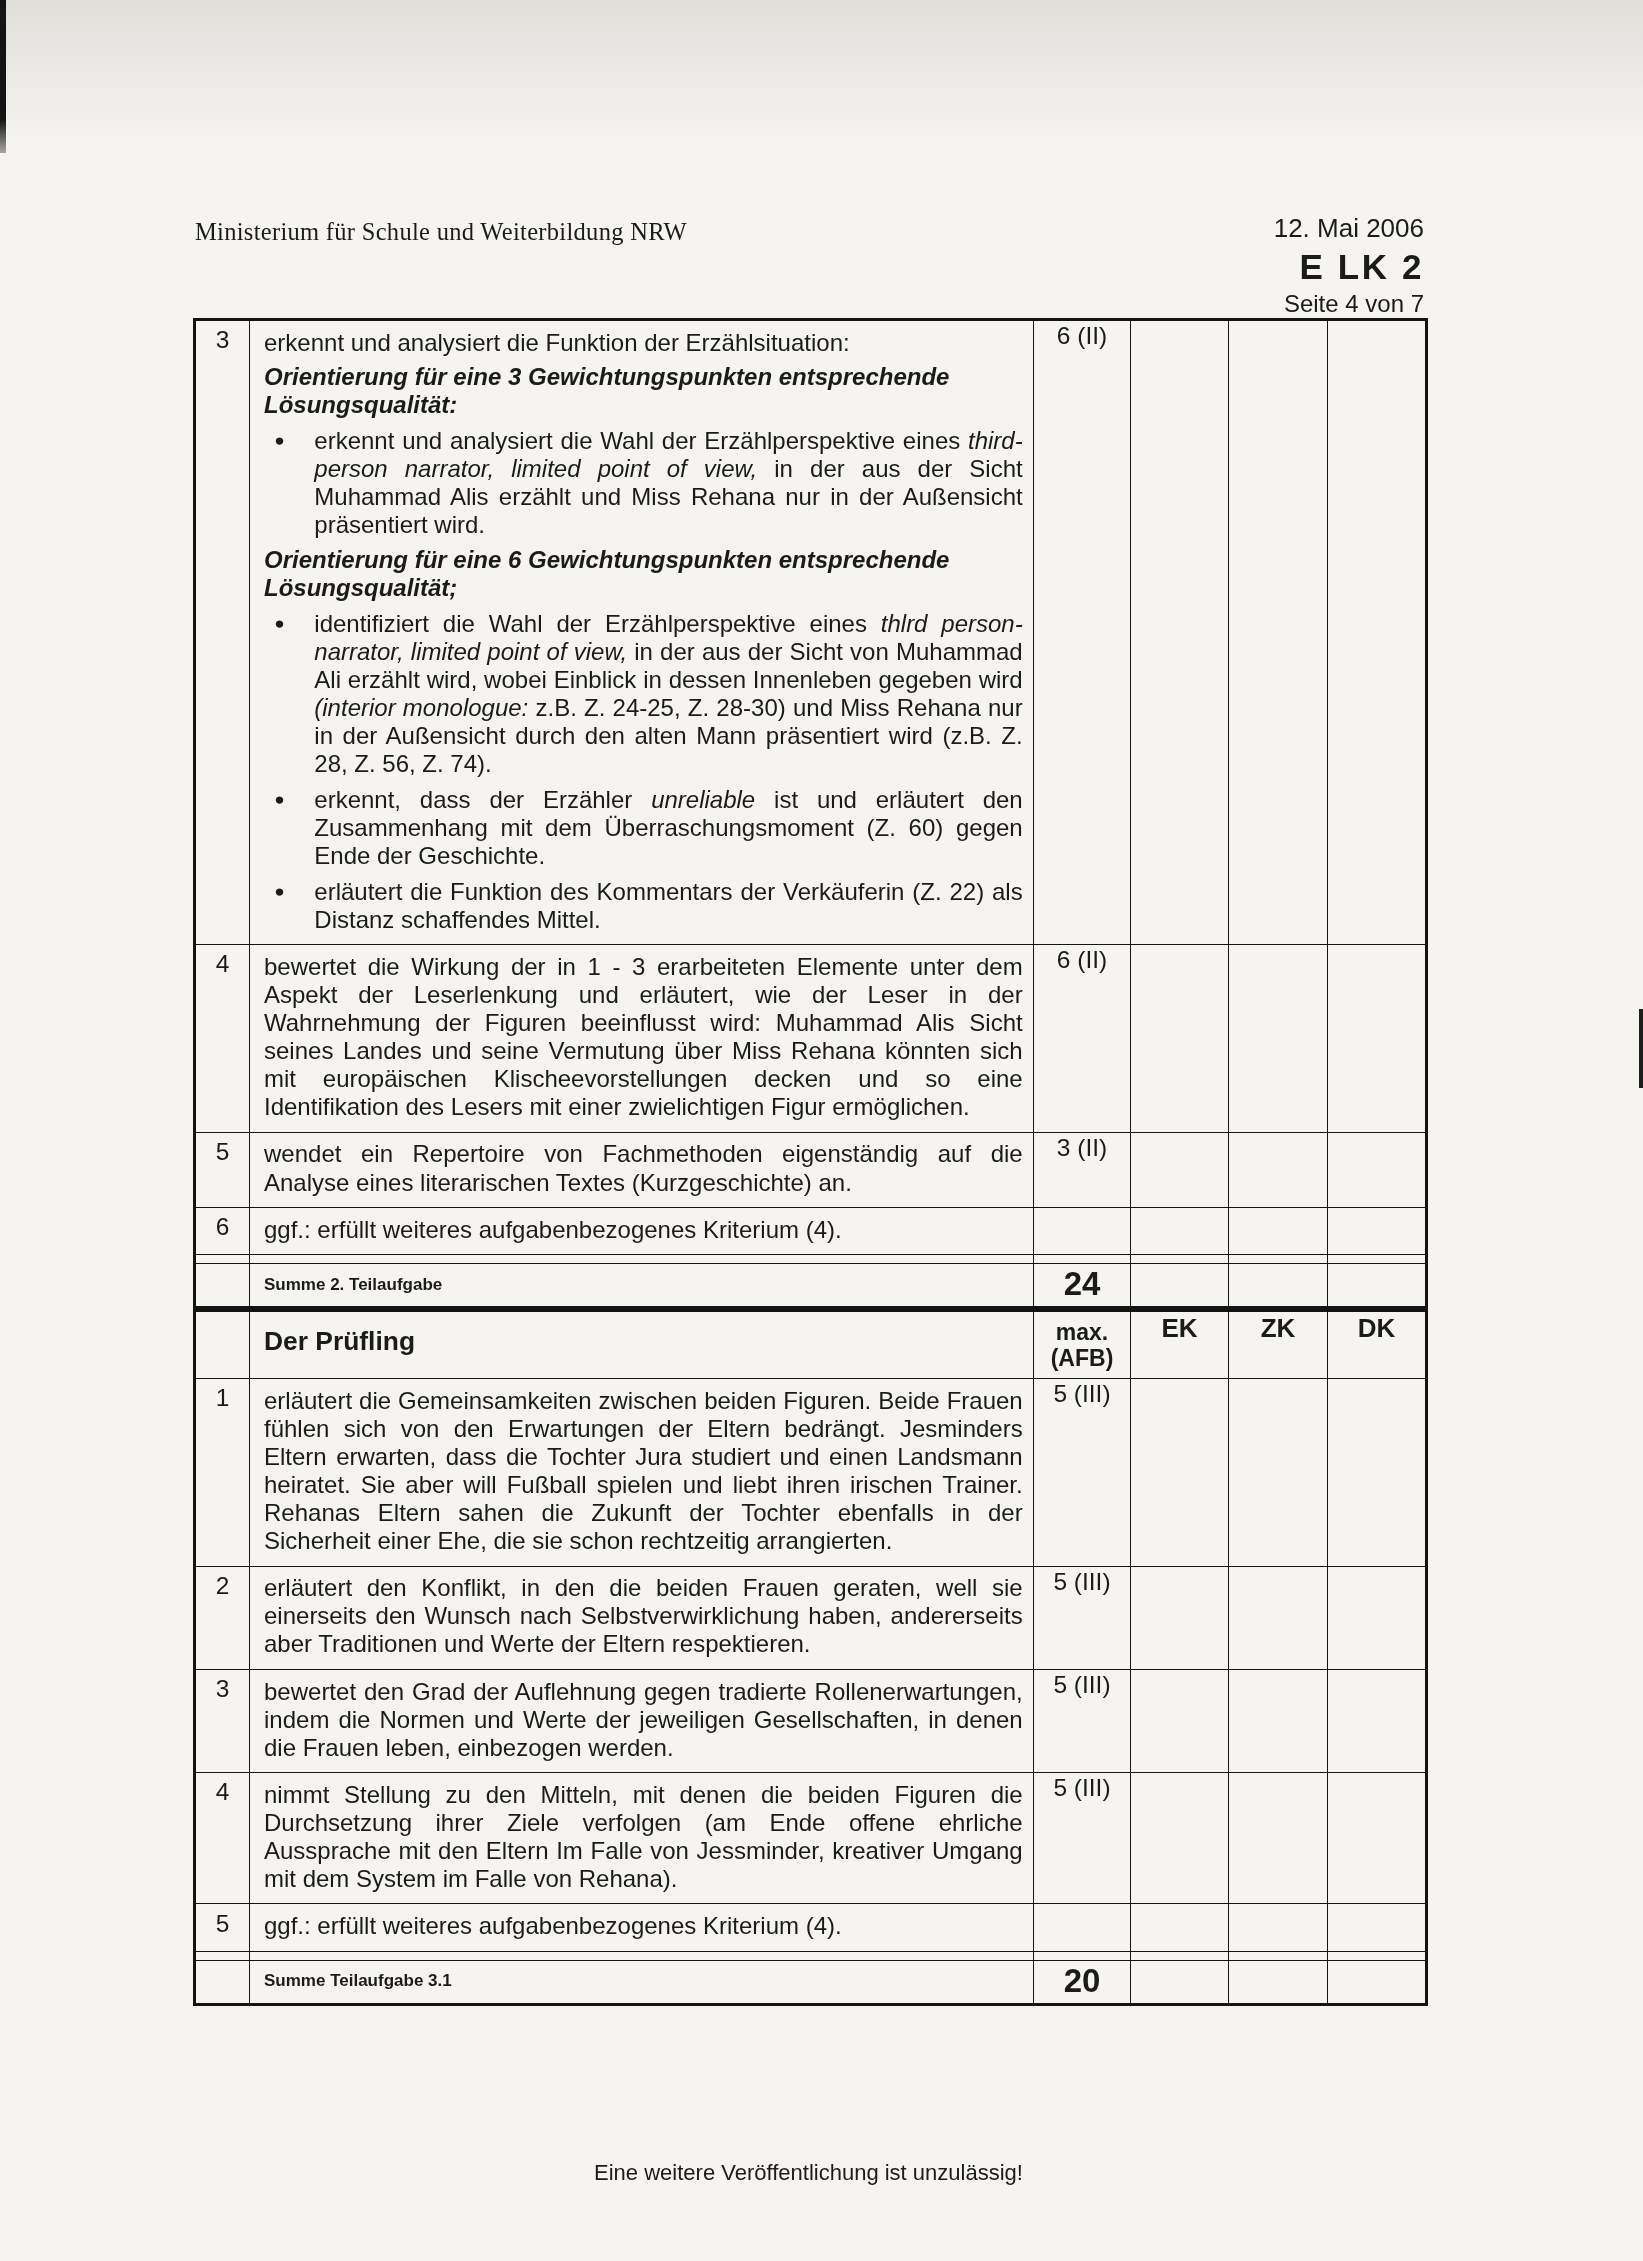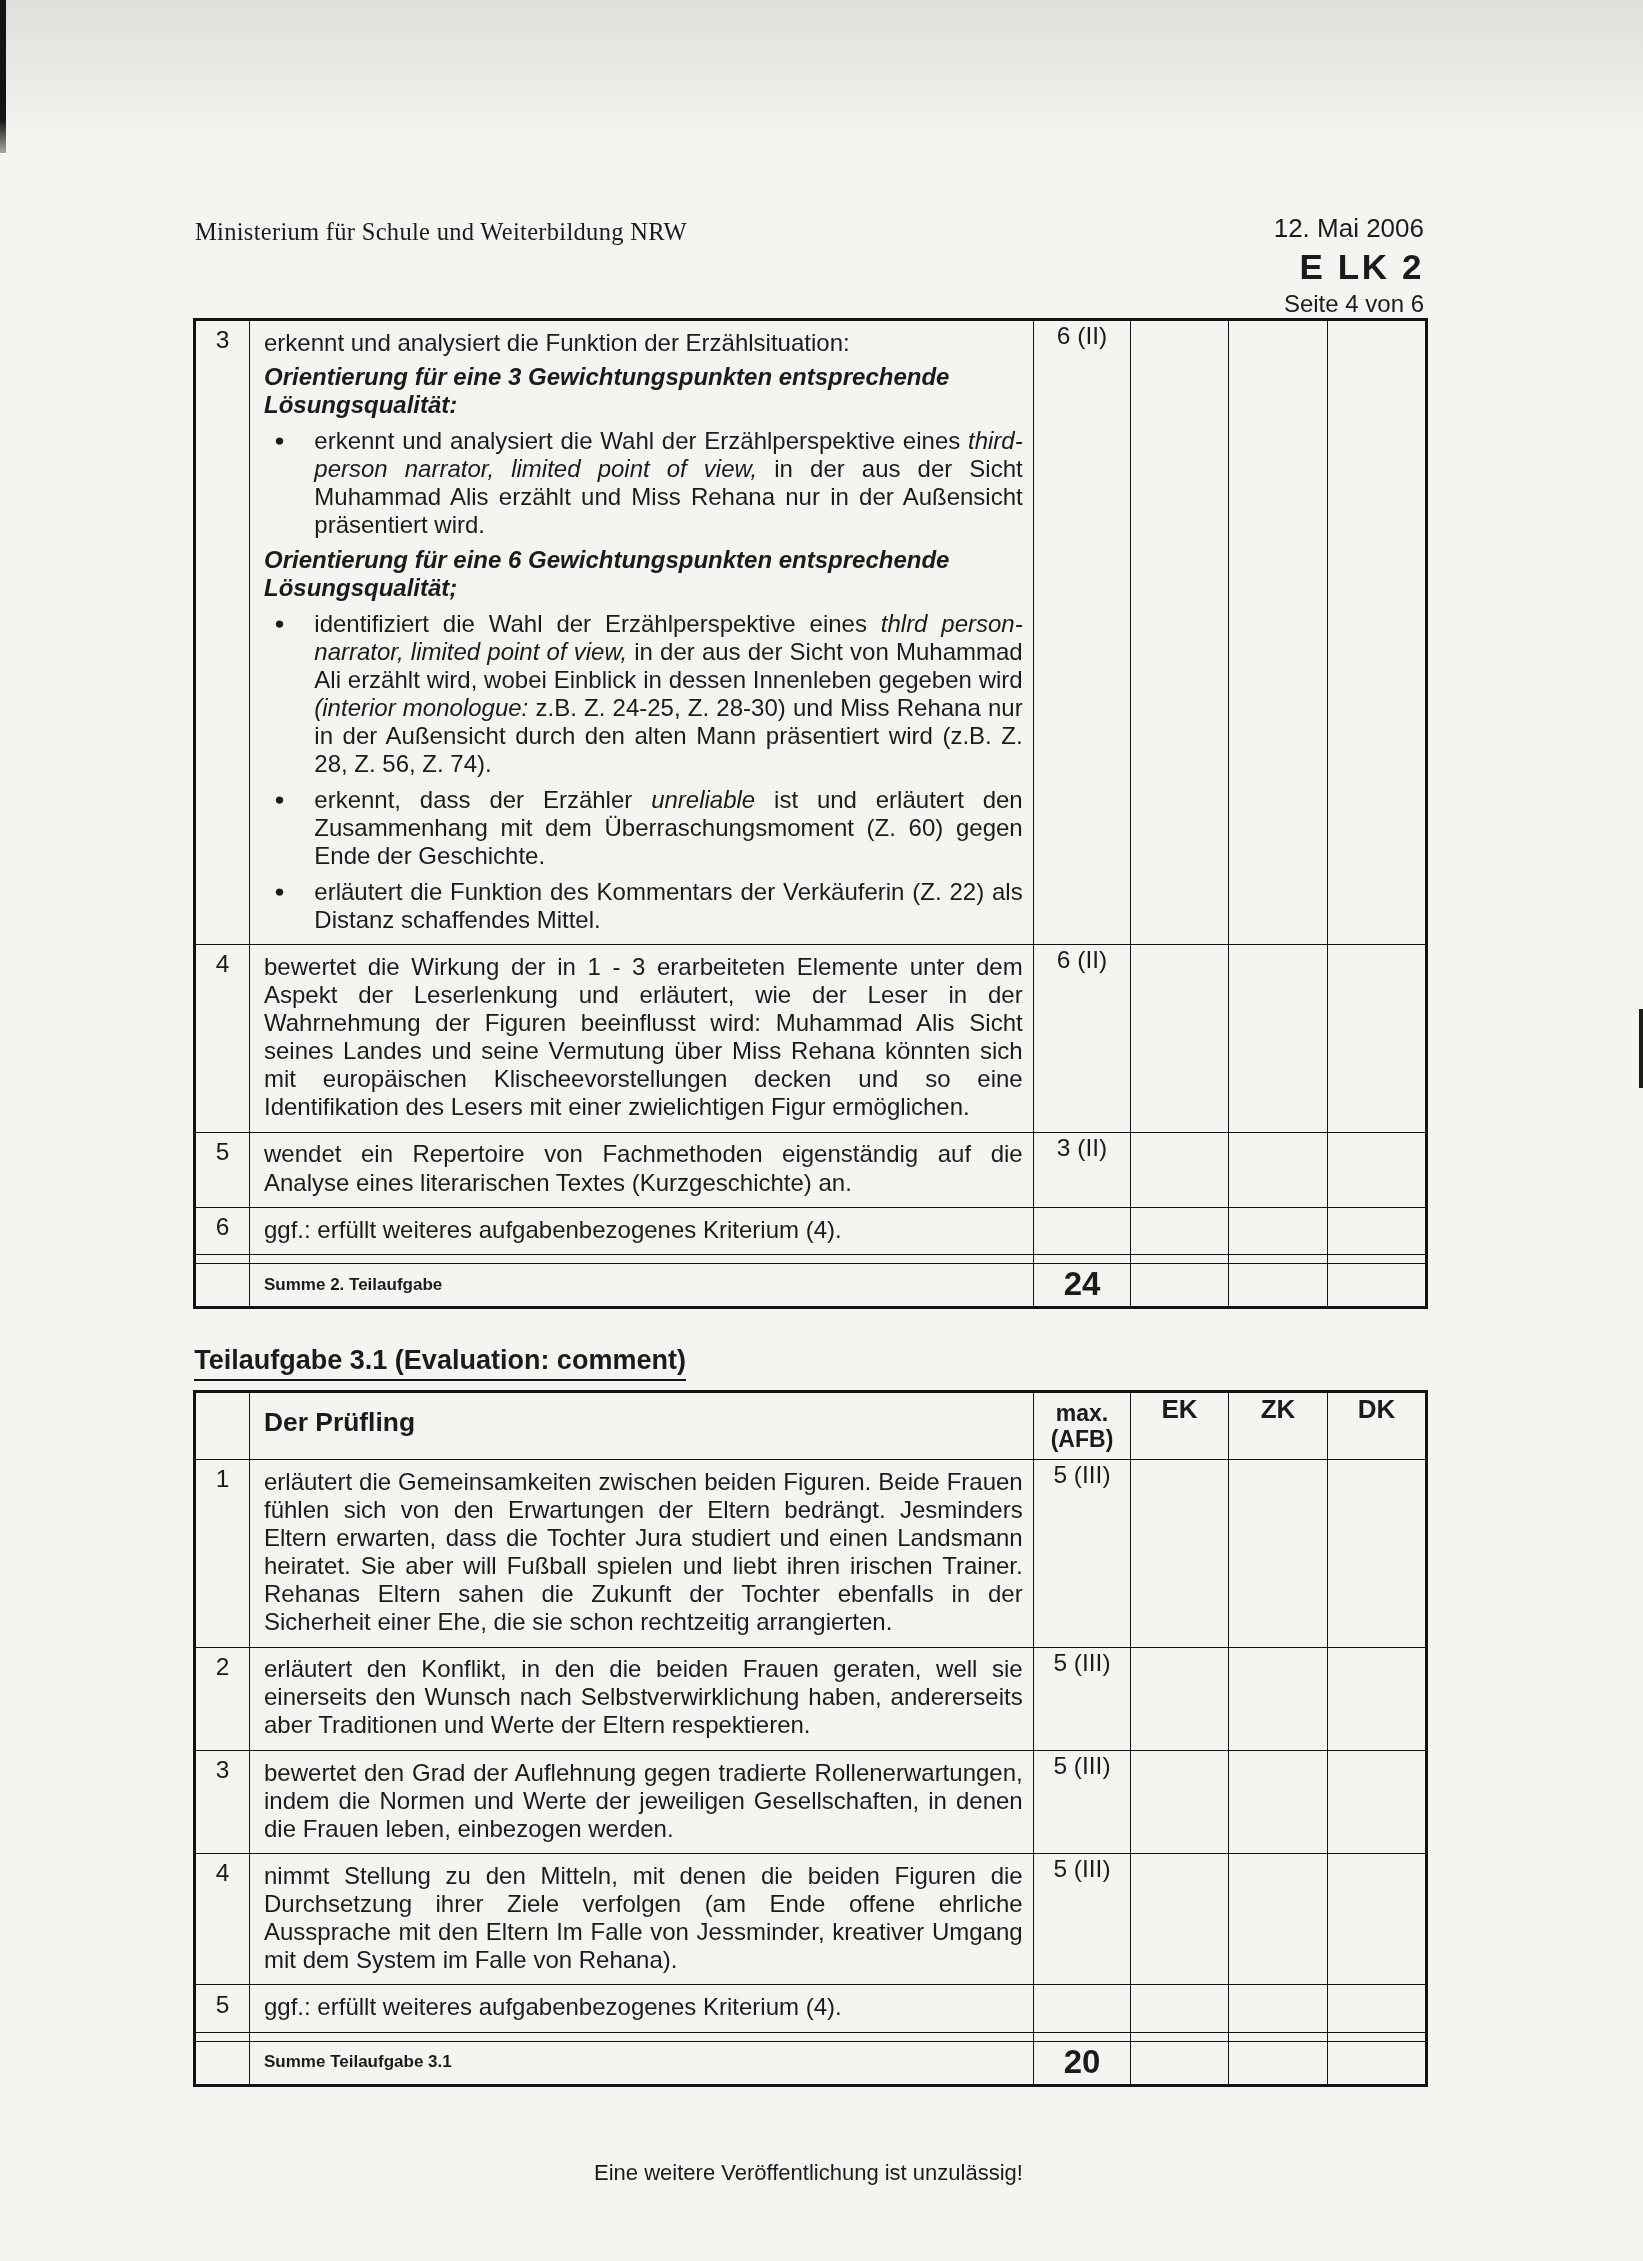--- a/index.html
+++ b/index.html
@@ -60,21 +60,21 @@
 <body>
 
 <div class="scan-shade"></div>
 <div class="edge-strip"></div>
 <div class="edge-tick"></div>
 
 <div class="header-left">Ministerium für Schule und Weiterbildung NRW</div>
 <div class="header-right">
   <div class="hr-date">12. Mai 2006</div>
   <div class="hr-code">E LK 2</div>
-  <div class="hr-page">Seite 4 von 6</div>
+  <div class="hr-page">Seite 4 von 7</div>
 </div>
 
 <div class="content">
 
   <table class="rubric">
     <colgroup>
       <col class="c-num">
         <col class="c-text">
         <col class="c-max">
         <col class="c-ek">
@@ -154,23 +154,20 @@
         <td class="num"></td>
         <td class="sum-label">Summe 2. Teilaufgabe</td>
         <td class="sum-val">24</td>
         <td class="score"></td>
         <td class="score"></td>
         <td class="score"></td>
       </tr>
     </tbody>
   </table>
 
-  <div class="heading">
-    <span>Teilaufgabe 3.1 (Evaluation: comment)</span>
-  </div>
 
   <table class="rubric">
     <colgroup>
       <col class="c-num">
         <col class="c-text">
         <col class="c-max">
         <col class="c-ek">
         <col class="c-zk">
         <col class="c-dk">
     </colgroup>

